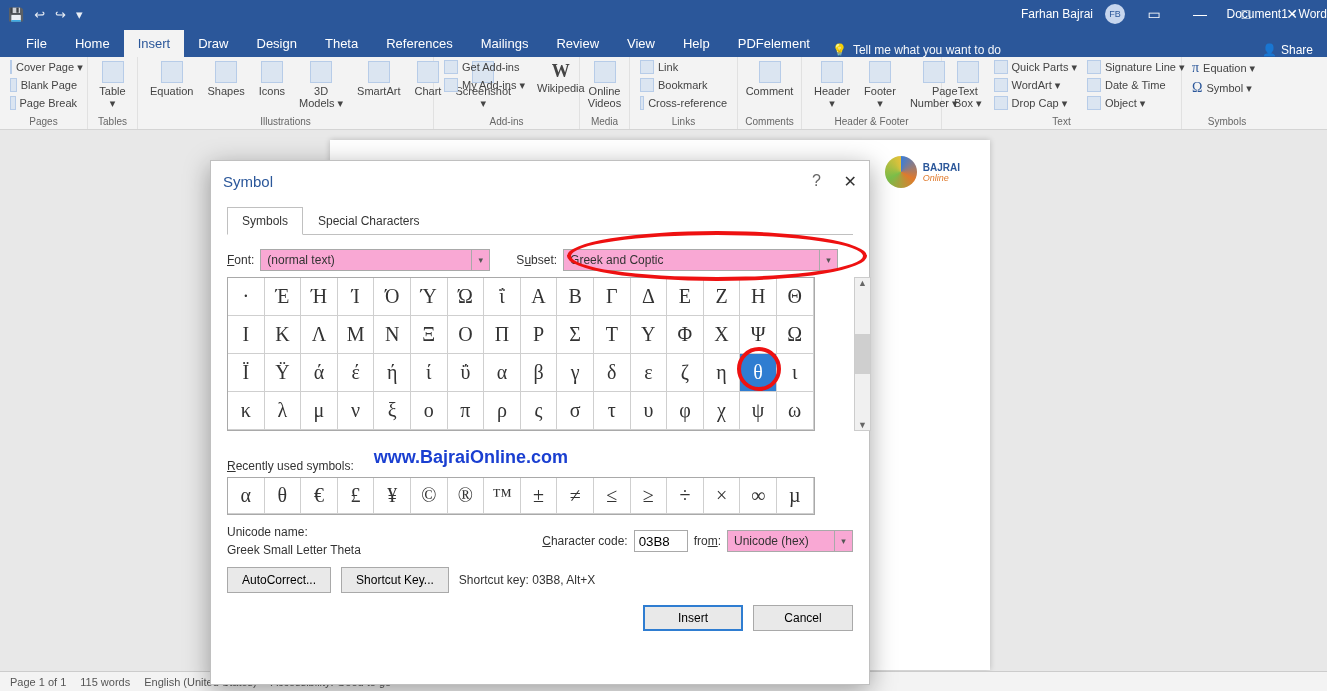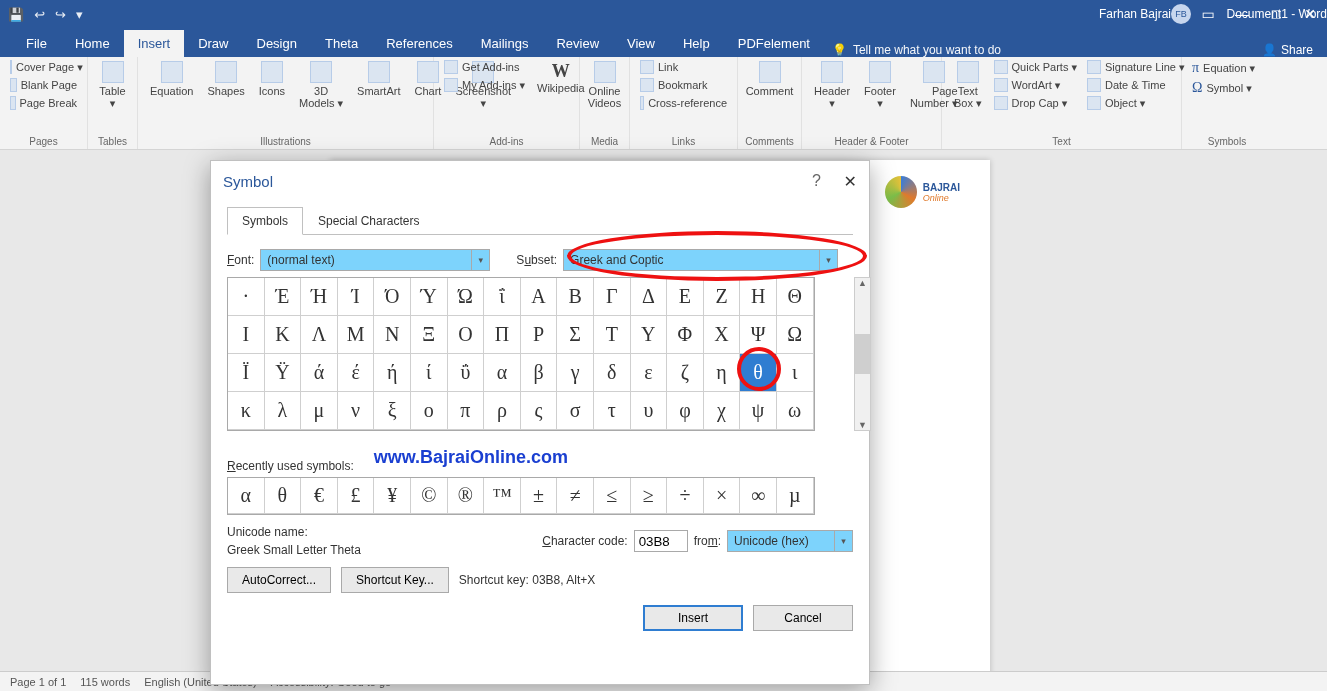--- a/index.html
+++ b/index.html
@@ -2,31 +2,31 @@
 <html><head>
 <meta charset="utf-8">
 <style>
   * { box-sizing: border-box; font-family: "Segoe UI", Tahoma, sans-serif; }
   body { margin: 0; width: 1327px; height: 691px; background: #e8e8e8; overflow: hidden; font-size: 12px; color: #333; }
   
   .titlebar { height: 28px; background: #2b579a; color: #fff; display: flex; align-items: center; position: relative; }
   .qat { display: flex; gap: 10px; padding-left: 8px; }
   .qat span { font-size: 13px; opacity: .9; }
   .title { position: absolute; left: 0; right: 0; text-align: right; font-size: 12px; pointer-events: none; }
-  .t-right { position: absolute; right: 0; display: flex; align-items: center; }
+  .t-right { position: absolute; right: 18px; display: flex; align-items: center; gap: 12px; }
   .avatar { width: 20px; height: 20px; border-radius: 50%; background: #c7d6ee; color: #2b579a; font-size: 9px; display: flex; align-items: center; justify-content: center; }
   .win-btn { width: 34px; text-align: center; font-size: 14px; cursor: pointer; }
   
   .tabs { height: 29px; background: #2b579a; display: flex; align-items: flex-end; color: #fff; padding-left: 12px; position: relative; }
   .tab { padding: 6px 14px; font-size: 13px; cursor: pointer; }
   .tab.active { background: #f3f3f3; color: #2b579a; }
   .tell-me { display: flex; align-items: center; gap: 6px; margin-left: 8px; font-size: 12px; opacity: .95; }
   .share { position: absolute; right: 14px; font-size: 12px; }
   
-  .ribbon { height: 93px; background: #f3f3f3; border-bottom: 1px solid #d4d4d4; display: flex; align-items: stretch; }
+  .ribbon { height: 73px; background: #f3f3f3; border-bottom: 1px solid #d4d4d4; display: flex; align-items: stretch; }
   .group { border-right: 1px solid #e1e1e1; padding: 2px 8px 0 8px; display: flex; flex-direction: column; justify-content: flex-start; position: relative; }
   .group-label { position: absolute; bottom: 0; left: 0; right: 0; text-align: center; font-size: 10px; color: #666; padding-bottom: 2px; margin-top: 44px; }
   .stack { display: flex; flex-direction: column; gap: 2px; font-size: 11px; color: #444; }
   .stack-item { display: flex; align-items: center; gap: 4px; white-space: nowrap; cursor: pointer; padding: 1px 2px; }
   .big-btn { display: flex; flex-direction: column; align-items: center; font-size: 11px; color: #444; cursor: pointer; padding: 2px 4px; }
   .big-btn .ico { width: 22px; height: 22px; background: #dbe5f1; border: 1px solid #b7cce8; margin-bottom: 2px; }
   .row { display: flex; gap: 6px; align-items: flex-start; }
   .mini-ico { width: 14px; height: 14px; background: #dbe5f1; border: 1px solid #b7cce8; }
   
   .docarea { position: relative; height: 540px; background: #e8e8e8; }
@@ -38,21 +38,21 @@
   .dialog { position: absolute; left: 210px; top: 160px; width: 660px; height: 525px; background: #fff; border: 1px solid #c0c0c0; box-shadow: 0 6px 24px rgba(0,0,0,.35); z-index: 50; }
   .dlg-title { height: 40px; display: flex; align-items: center; padding: 0 12px; font-size: 15px; color: #2b579a; position: relative; }
   .dlg-title .help { position: absolute; right: 48px; font-size: 16px; color: #666; cursor: pointer; }
   .dlg-title .close { position: absolute; right: 12px; font-size: 16px; color: #333; cursor: pointer; }
   .dlg-body { padding: 0 16px; }
   .dlg-tabs { display: flex; border-bottom: 1px solid #c0c0c0; margin-top: 6px; }
   .dlg-tab { padding: 6px 14px; font-size: 12px; border: 1px solid transparent; border-bottom: none; cursor: pointer; }
   .dlg-tab.active { border-color: #c0c0c0; background: #fff; border-bottom: 1px solid #fff; margin-bottom: -1px; }
   .font-row { display: flex; align-items: center; gap: 6px; margin: 14px 0 6px 0; font-size: 12px; position: relative; }
   .font-row label u { text-decoration: underline; }
-  .dd { border: 1px solid #a9a9a9; height: 22px; display: flex; align-items: center; padding: 0 6px; background: #7dd3fc; font-size: 12px; position: relative; }
+  .dd { border: 1px solid #a9a9a9; height: 22px; display: flex; align-items: center; padding: 0 6px; background: #f9a8d4; font-size: 12px; position: relative; }
   .dd .arrow { position: absolute; right: 0; top: 0; bottom: 0; width: 18px; border-left: 1px solid #a9a9a9; display: flex; align-items: center; justify-content: center; font-size: 9px; color: #555; }
   .grid-wrap { position: relative; }
   .sym-grid { border: 1px solid #a9a9a9; display: grid; grid-template-columns: repeat(16, 36.6px); grid-auto-rows: 38px; width: 588px; }
   .sym-cell { border-right: 1px solid #cfcfcf; border-bottom: 1px solid #cfcfcf; display: flex; align-items: center; justify-content: center; font-family: "Times New Roman", serif; font-size: 20px; cursor: pointer; background: #fff; user-select: none; }
   .sym-cell.sel { background: #2f7dd1; color: #fff; }
   .scroll { position: absolute; right: -18px; top: 0; bottom: 0; width: 17px; background: #f0f0f0; border: 1px solid #ccc; display: flex; flex-direction: column; justify-content: space-between; align-items: center; font-size: 9px; color: #666; }
   .scroll .thumb { width: 15px; height: 40px; background: #cfcfcf; }
   .circle-red { position: absolute; border: 4px solid #e11; border-radius: 50%; pointer-events: none; z-index: 60; }
   .recent-lbl { margin-top: 18px; font-size: 12px; }
   .link-text { color: #1a3fd1; font-size: 18px; font-weight: bold; }

